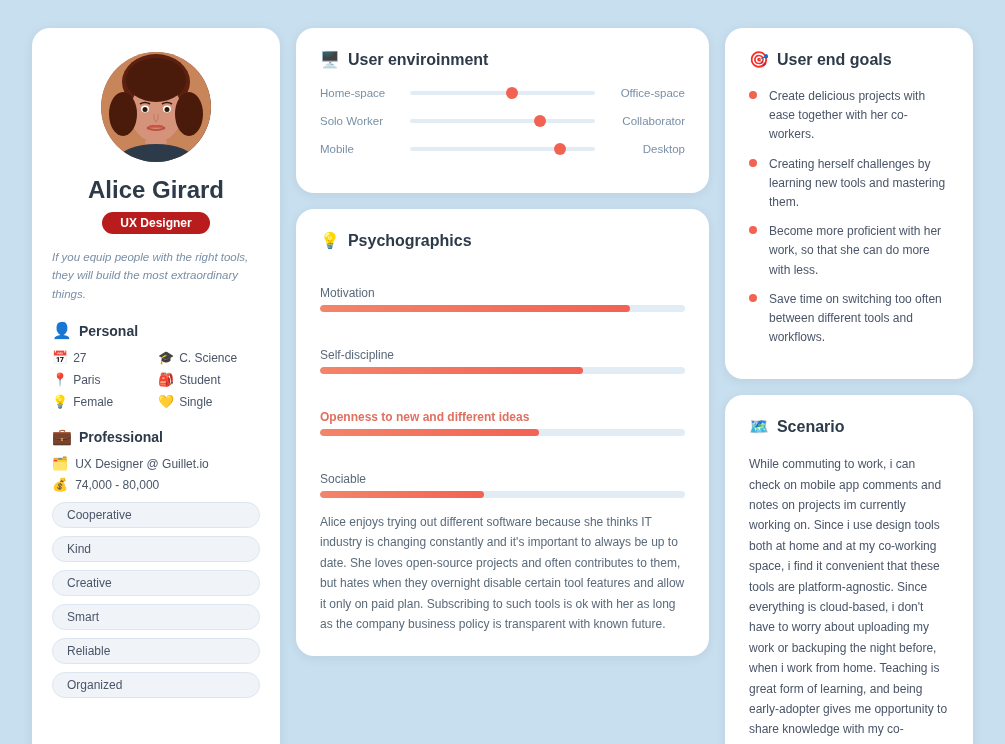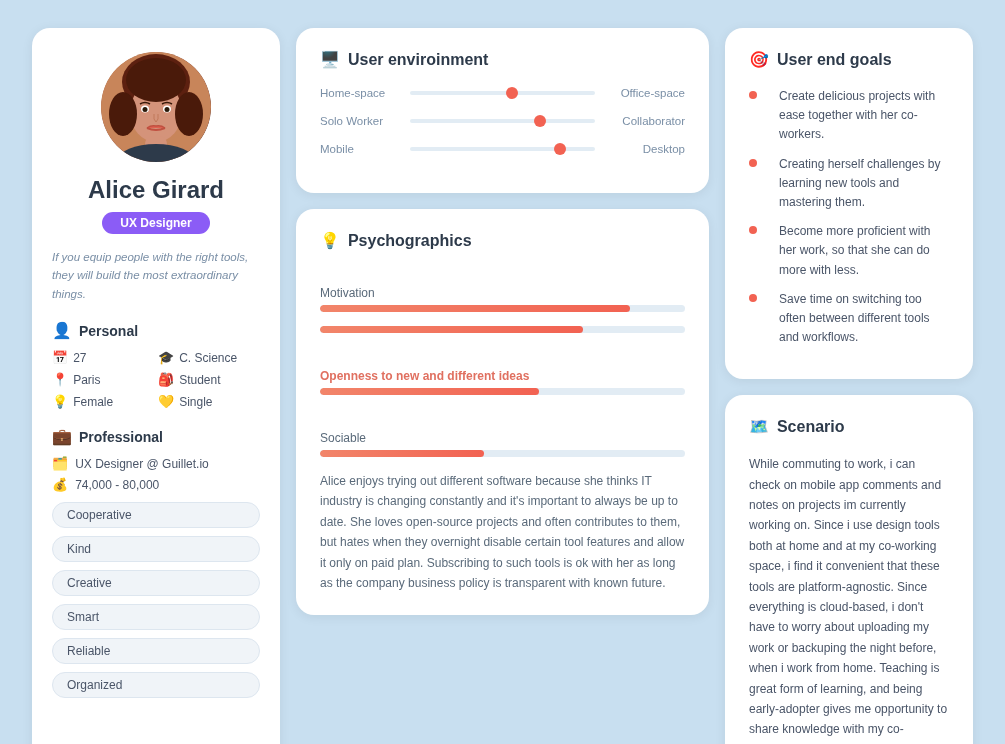--- a/index.html
+++ b/index.html
@@ -47,21 +47,21 @@
     }
     
     .user-name {
       font-size: 24px;
       font-weight: 700;
       color: #2d3a4a;
       margin-top: 14px;
       text-align: center;
     }
     .role-badge {
-      background: #8b5cf6;
+      background: #b91c1c;
       color: #fff;
       font-size: 12px;
       font-weight: 600;
       border-radius: 20px;
       padding: 4px 18px;
       margin-top: 8px;
     }
     .quote {
       font-style: italic;
       font-size: 11.5px;
@@ -222,21 +222,21 @@
     .goals-list {
       list-style: none;
       padding: 0;
     }
     .goals-list li {
       font-size: 12px;
       color: #4a5568;
       line-height: 1.6;
       margin-bottom: 10px;
       display: flex;
-      gap: 22px;
+      gap: 12px;
       align-items: flex-start;
     }
     .dot {
       width: 8px;
       height: 8px;
       border-radius: 50%;
       background: #f26252;
       margin-top: 4px;
       flex-shrink: 0;
     }
@@ -382,20 +382,21 @@
         <span>Psychographics</span>
       </div>
 
       <div class="psych-row">
         <div class="psych-label">Motivation</div>
         <div class="psych-bar-track">
           <div class="psych-bar-fill" style="width: 85%;"></div>
         </div>
       </div>
       <div class="psych-row">
+        <div class="psych-label">Self-discipline</div>
         <div class="psych-bar-track">
           <div class="psych-bar-fill" style="width: 72%;"></div>
         </div>
       </div>
       <div class="psych-row">
         <div class="psych-label highlighted">Openness to new and different ideas</div>
         <div class="psych-bar-track">
           <div class="psych-bar-fill" style="width: 60%;"></div>
         </div>
       </div>

